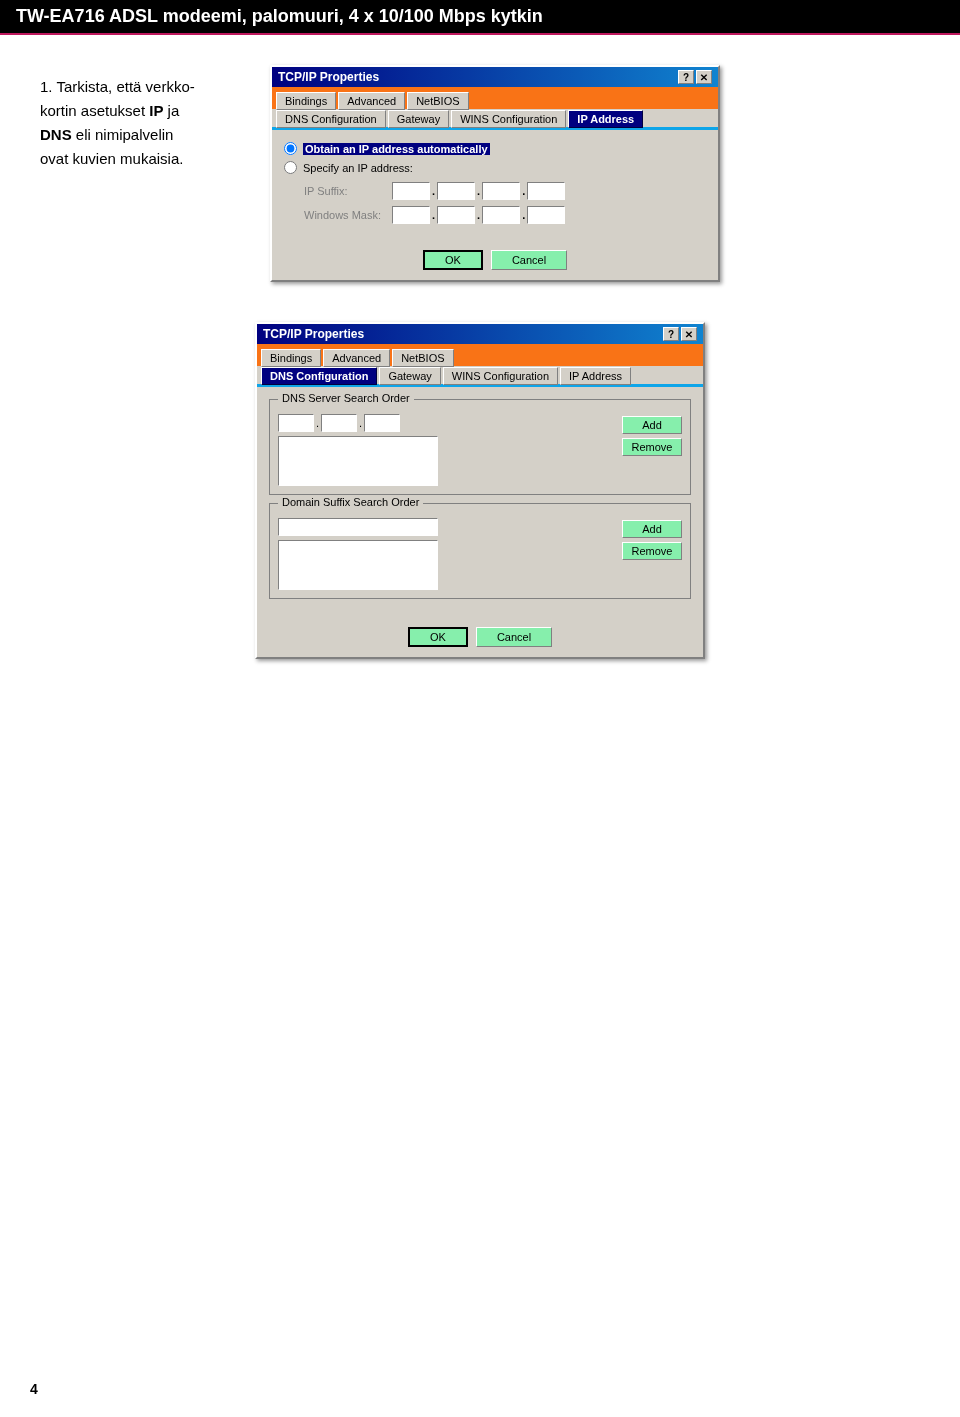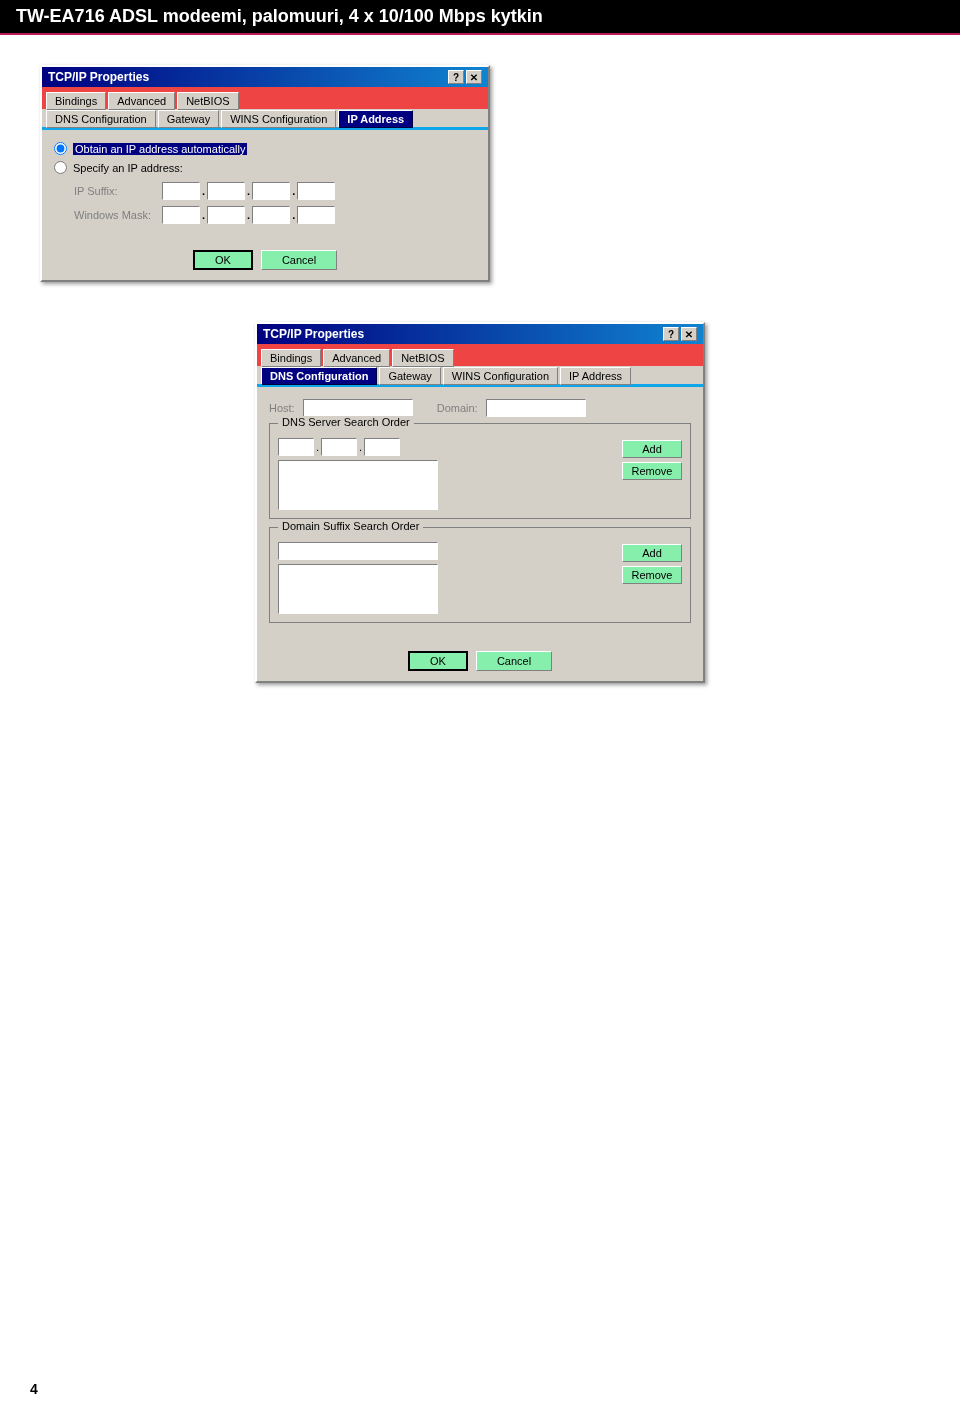--- a/index.html
+++ b/index.html
@@ -139,20 +139,21 @@
     }
 
     .radio-item input[type="radio"] {
       margin: 0;
     }
 
     .radio-label-highlighted {
       background: #000080;
       color: #fff;
       padding: 0 2px;
+      font-weight: bold;
     }
 
     .ip-fields-group {
       margin-top: 6px;
       margin-left: 20px;
     }
 
     .ip-field-row {
       display: flex;
       align-items: center;
@@ -274,21 +275,21 @@
       bottom: 20px;
       left: 30px;
       font-size: 14px;
       font-weight: bold;
     }
 
     .tab-row-top {
       display: flex;
       gap: 2px;
       padding: 4px 4px 0;
-      background: #ef4444;
+      background: #f97316;
     }
 
     .tab-row-bottom {
       display: flex;
       gap: 2px;
       padding: 0 4px;
       background: #d4d0c8;
       border-bottom: 3px solid #0ea5e9;
     }
   </style>
@@ -296,20 +297,24 @@
 <body>
 
 <div class="header-bar">
   <span>TW-EA716 ADSL modeemi, palomuuri, 4 x 10/100 Mbps kytkin</span>
 </div>
 
 <div class="page-content">
 
 
   <div class="dialog-row">
+    <div class="left-text">
+      <span>1.</span>
+      Tarkista, että verkko-<br>kortin asetukset <b>IP</b> ja<br><b>DNS</b> eli nimipalvelin<br>ovat kuvien mukaisia.
+    </div>
 
     <div class="win-dialog">
       <div class="win-title-bar">
         <span>TCP/IP Properties</span>
         <div class="win-title-buttons">
           <div class="win-title-btn">?</div>
           <div class="win-title-btn">✕</div>
         </div>
       </div>
 
@@ -393,26 +398,20 @@
       <div class="tab-row-bottom">
         <div class="win-tab active highlighted">DNS Configuration</div>
         <div class="win-tab">Gateway</div>
         <div class="win-tab">WINS Configuration</div>
         <div class="win-tab">IP Address</div>
       </div>
 
       <div class="win-body">
 
 
-        <div class="dns-field-row">
-          <span style="font-size:11px; color:#808080;">Host:</span>
-          <input class="dns-input-white" type="text" style="width: 110px;">
-          <span style="font-size:11px; color:#808080; margin-left:16px;">Domain:</span>
-          <input class="dns-input-white" type="text" style="width: 100px;">
-        </div>
 
         <div class="fieldset-group">
           <span class="fieldset-legend">DNS Server Search Order</span>
           <div class="dns-server-row">
             <div class="dns-list-area">
               <div style="display:flex; align-items:center; gap:2px; margin-bottom:4px;">
                 <input class="ip-segment" type="text" style="width: 36px;">
                 <span style="font-size:11px;">.</span>
                 <input class="ip-segment" type="text" style="width: 36px;">
                 <span style="font-size:11px;">.</span>

